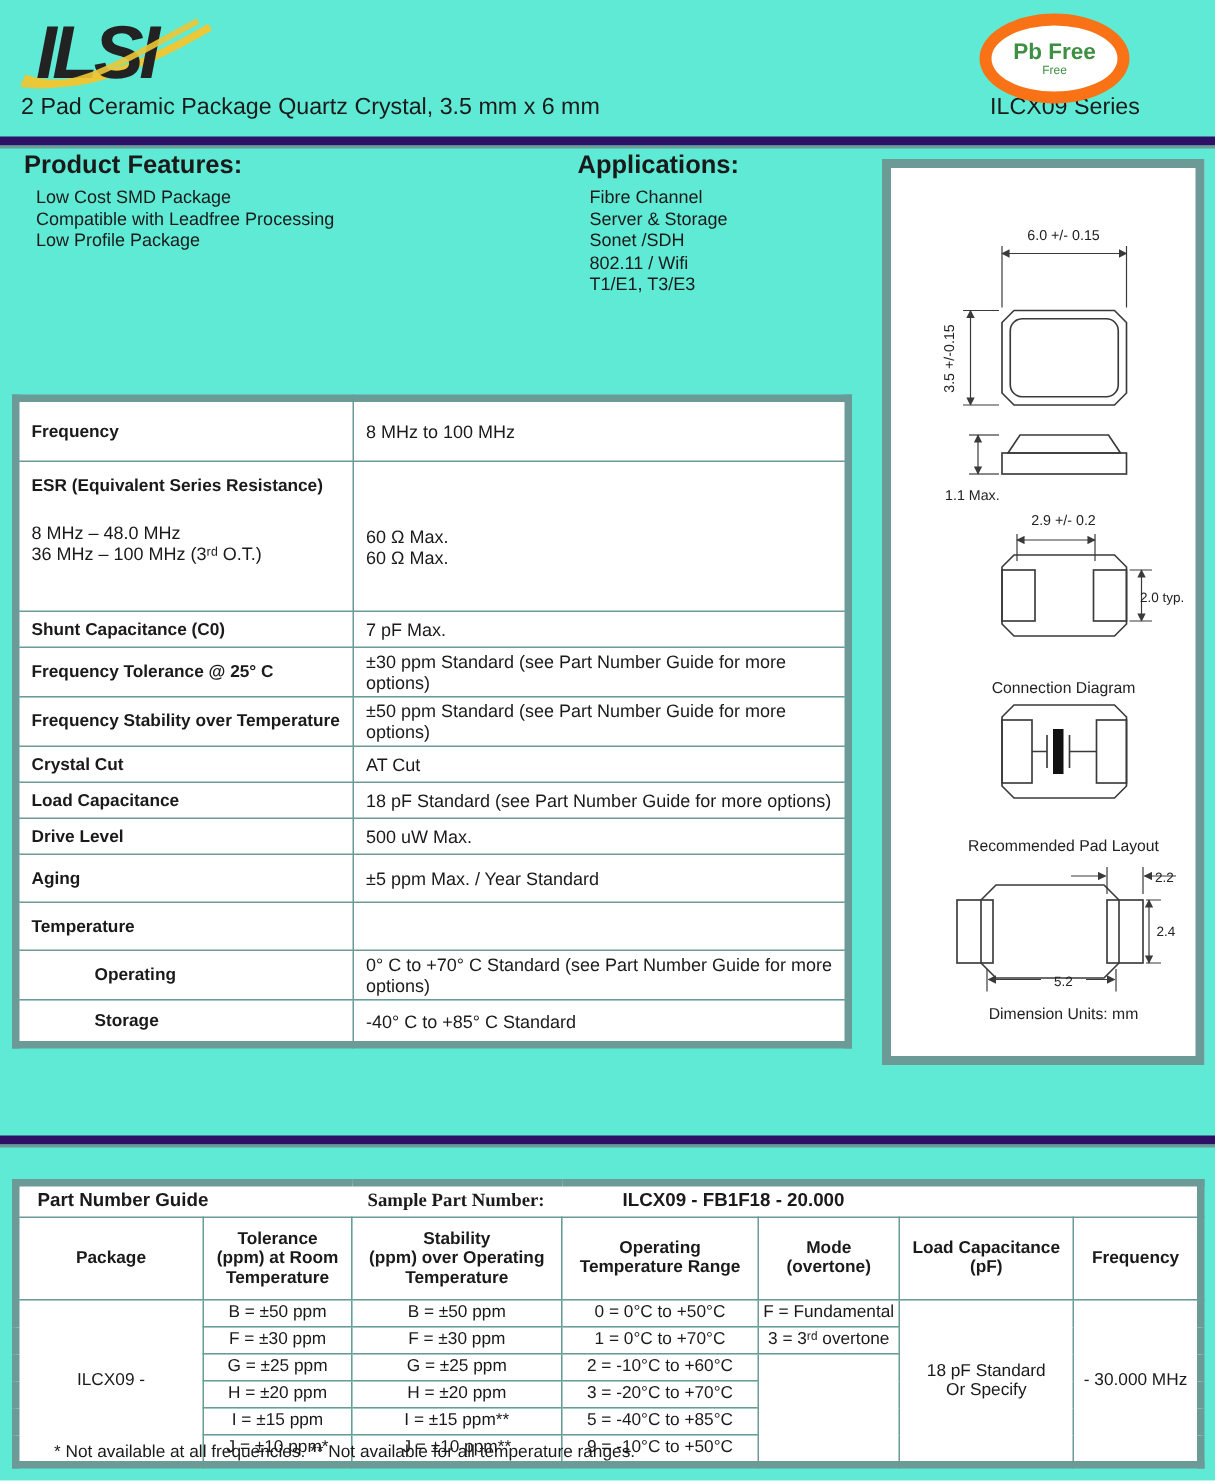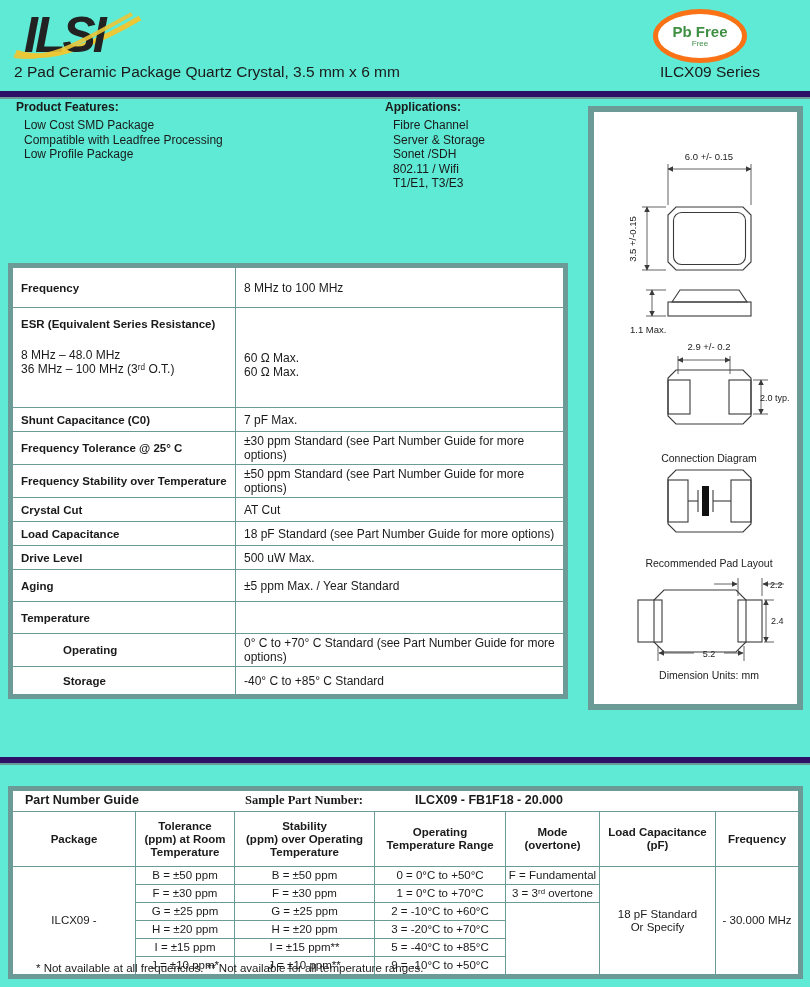--- a/index.html
+++ b/index.html
@@ -3,32 +3,32 @@
 <meta charset="utf-8">
 <style>
   html,body{margin:0;padding:0;background:#fff;}
   .page{position:relative;width:810px;height:987px;background:#5eead4;overflow:hidden;
         font-family:"Liberation Sans",sans-serif;color:#1a1a1a;padding-left:35px;}
   
   .logo{position:absolute;left:12px;top:6px;}
   .tagline{position:absolute;left:14px;top:63px;font-size:15.5px;}
   .series{position:absolute;left:660px;top:63px;font-size:15.5px;}
   .pb-badge{position:absolute;left:653px;top:9px;width:84px;height:44px;
-            border:5px solid #f97316;border-radius:50%;text-align:center;
+            border:8px solid #f97316;border-radius:50%;text-align:center;
             display:flex;flex-direction:column;justify-content:center;background:#fff;}
   .pb-badge .l1{color:#3f8f43;font-weight:bold;font-size:15px;line-height:15px;}
   .pb-badge .l2{color:#3f8f43;font-size:8px;line-height:9px;}
   .rule{position:absolute;left:0;width:810px;}
   .rule .navy{height:6px;background:#2c1166;}
   .rule .teal{height:2px;background:#6b9a97;}
   .rule-top{top:91px;} .rule-bottom{top:757px;}
   
   .features{position:absolute;left:16px;top:100px;width:350px;}
   .apps{position:absolute;left:385px;top:100px;width:190px;}
-  .sec-title{font-size:12px;font-weight:bold;margin:0 0 4px 0;}
+  .sec-title{font-size:17px;font-weight:bold;margin:0 0 4px 0;}
   .sec-item{font-size:12px;line-height:14.5px;padding-left:8px;}
   
   .diagram-panel{position:absolute;left:588px;top:106px;width:203px;height:592px;
                  border:6px solid #6b9a97;background:#fff;}
   .diagram-panel svg{position:absolute;left:0;top:0;}
   svg text{font-family:"Liberation Sans",sans-serif;fill:#222;}
   .dline{stroke:#3a3a3a;stroke-width:1.1;fill:none;}
   .dthin{stroke:#3a3a3a;stroke-width:0.8;fill:none;}
   
   table.spec{position:absolute;left:8px;top:263px;width:560px;border-collapse:collapse;

